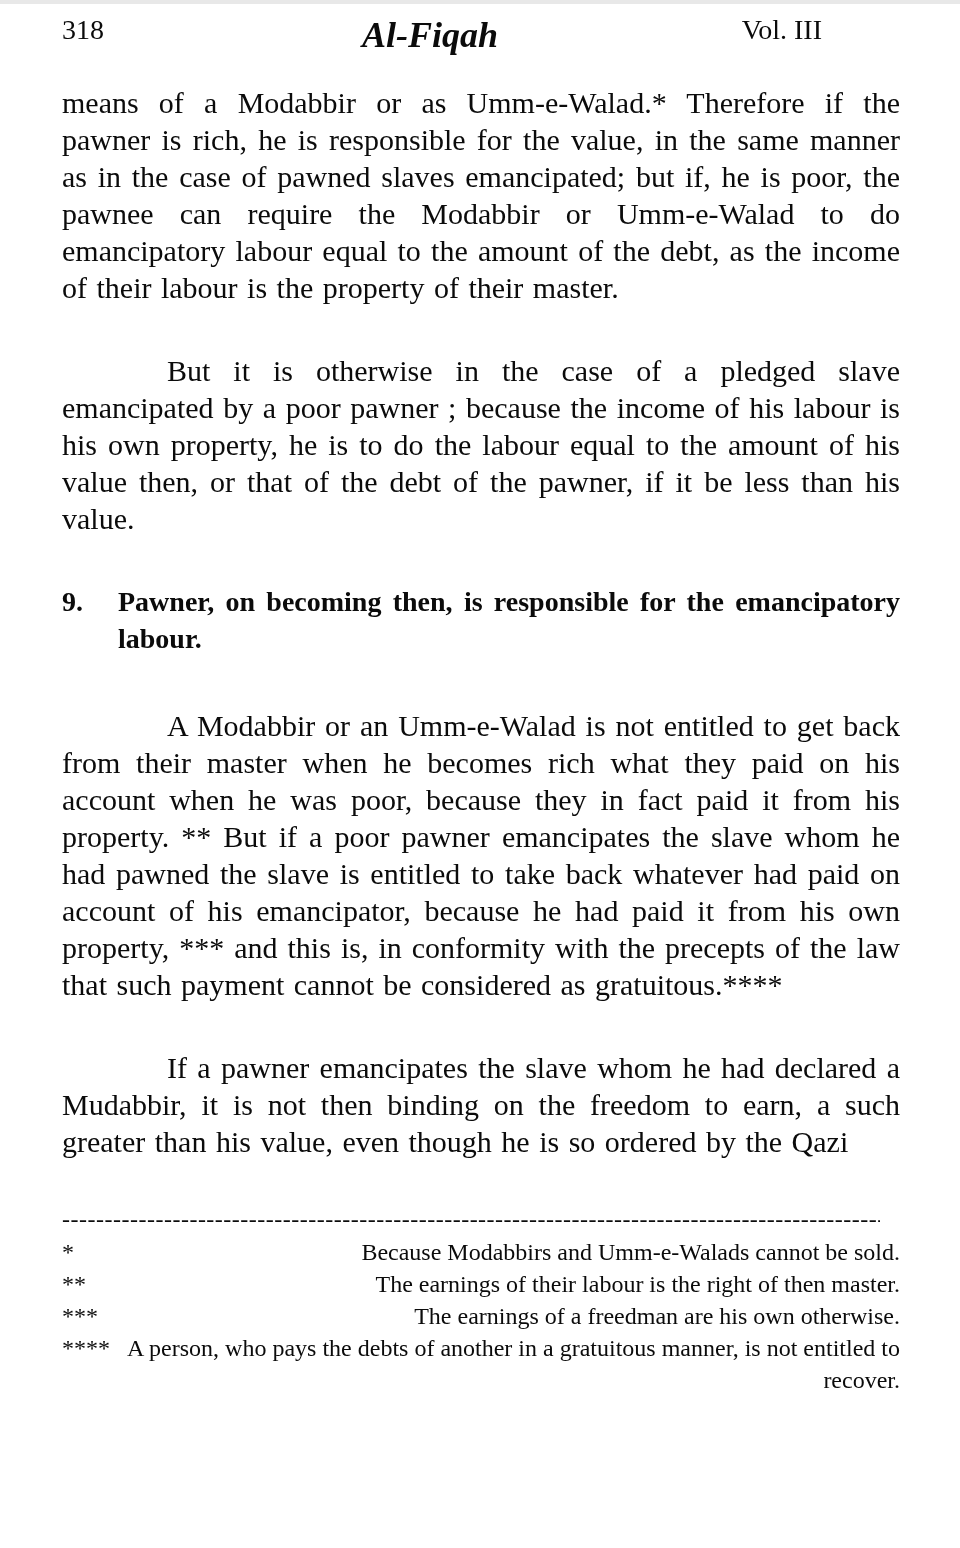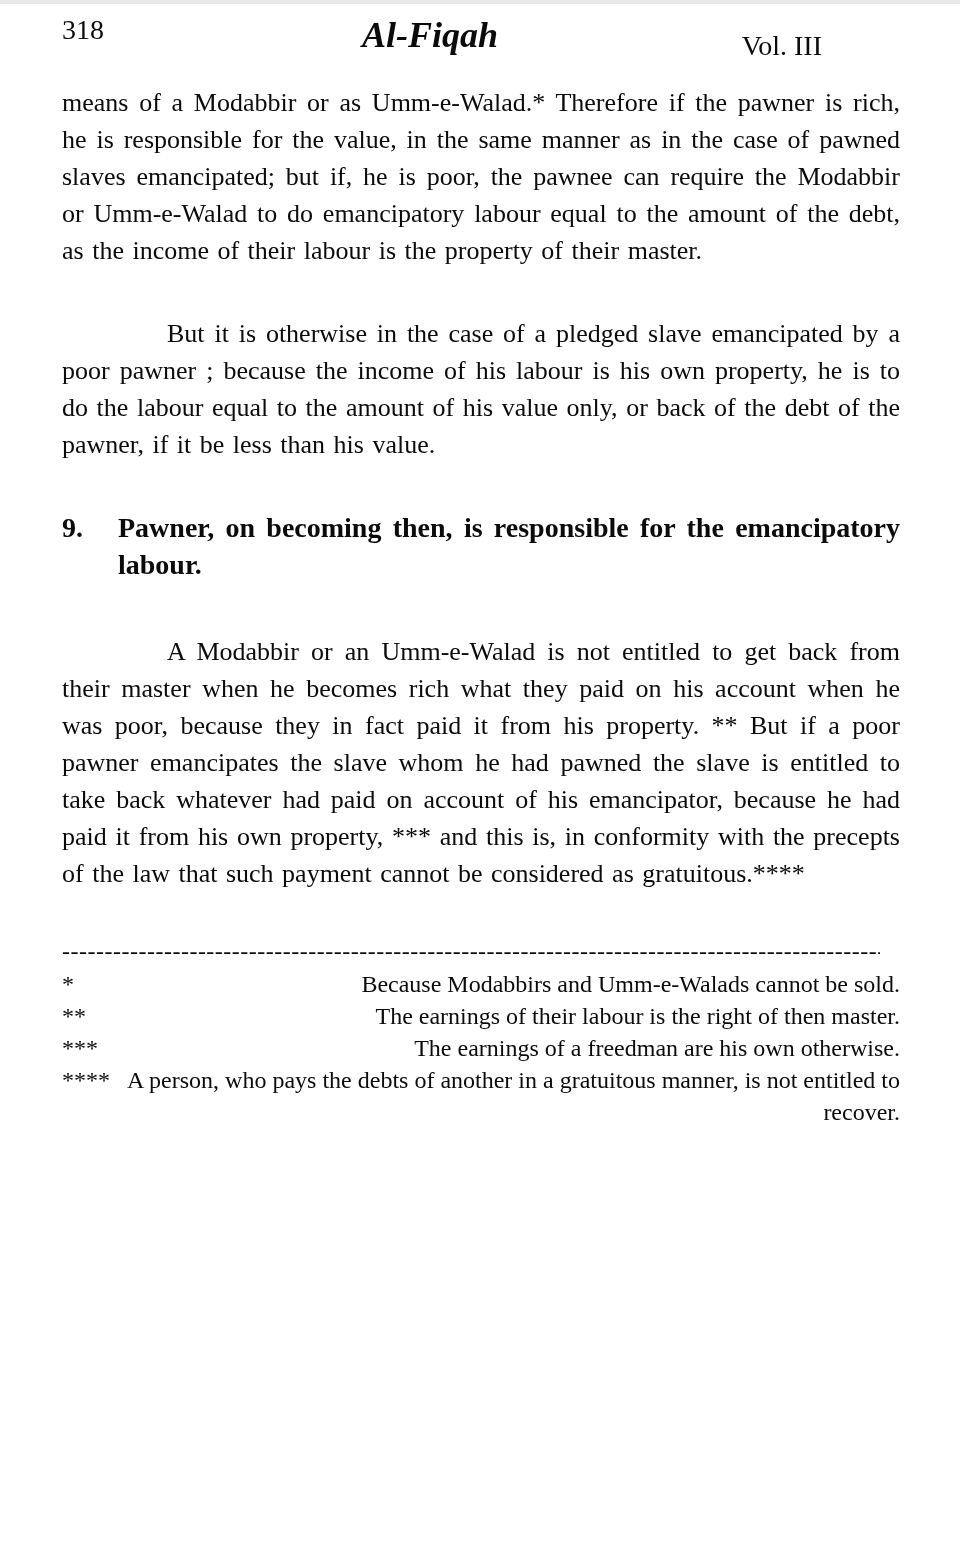--- a/index.html
+++ b/index.html
@@ -34,24 +34,24 @@
     position: absolute;
     left: 300px;
     top: 0;
     font-style: italic;
     font-weight: bold;
     font-size: 36px;
   }
   .header .volume {
     position: absolute;
     right: 78px;
-    top: 16px;
+    top: 0;
   }
   p.body {
-    font-size: 26px;
+    font-size: 30px;
     line-height: 37px;
     text-align: justify;
     margin: 0 0 46px 0;
     word-spacing: 2px;
   }
   p.indent {
     text-indent: 105px;
   }
   .heading {
     display: flex;
@@ -98,30 +98,31 @@
 <div class="page">
 
   <div class="header">
     <span class="pagenum">318</span>
     <span class="title">Al-Fiqah</span>
     <span class="volume">Vol. III</span>
   </div>
 
   <p class="body">means of a Modabbir or as Umm-e-Walad.* Therefore if the pawner is rich, he is responsible for the value, in the same manner as in the case of pawned slaves emancipated; but if, he is poor, the pawnee can require the Modabbir or Umm-e-Walad to do emancipatory labour equal to the amount of the debt, as the income of their labour is the property of their master.</p>
 
-  <p class="body indent">But it is otherwise in the case of a pledged slave emancipated by a poor pawner ; because the income of his labour is his own property, he is to do the labour equal to the amount of his value only, or back of the debt of the pawner, if it be less than his value.</p>
+  <p class="body indent">But it is otherwise in the case of a pledged slave emancipated by a poor pawner ; because the income of his labour is his own property, he is to do the labour equal to the amount of his value then, or that of the debt of the pawner, if it be less than his value.</p>
 
   <div class="heading">
     <span class="hnum">9.</span>
     <span class="htext">Pawner, on becoming then, is responsible for the emancipatory labour.</span>
   </div>
 
   <p class="body indent">A Modabbir or an Umm-e-Walad is not entitled to get back from their master when he becomes rich what they paid on his account when he was poor, because they in fact paid it from his property. ** But if a poor pawner emancipates the slave whom he had pawned the slave is entitled to take back whatever had paid on account of his emancipator, because he had paid it from his own property, *** and this is, in conformity with the precepts of the law that such payment cannot be considered as gratuitous.****</p>
 
 
+  <p class="body indent">If a pawner emancipates the slave whom he had declared a Mudabbir, it is not then binding on the freedom to earn, a such greater than his value, even though he is so ordered by the Qazi</p>
 
   <div class="divider">--------------------------------------------------------------------------------------------------------------</div>
 
   <div class="footnotes">
     <div class="fnrow">
       <span class="fnmark">*</span>
       <span class="fntext">Because Modabbirs and Umm-e-Walads cannot be sold.</span>
     </div>
     <div class="fnrow">
       <span class="fnmark">**</span>

